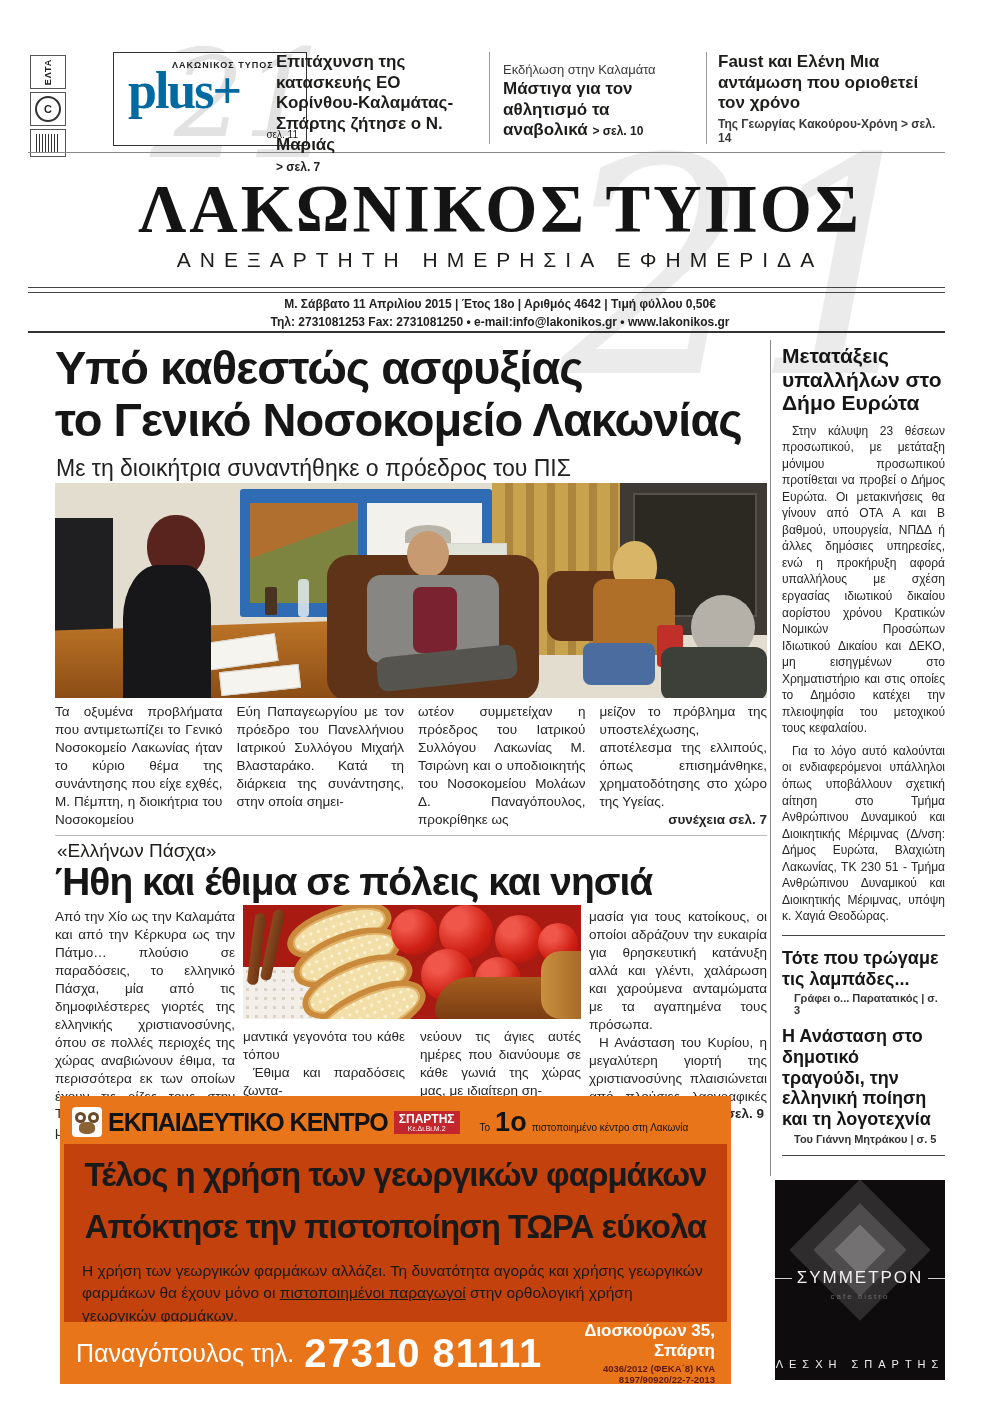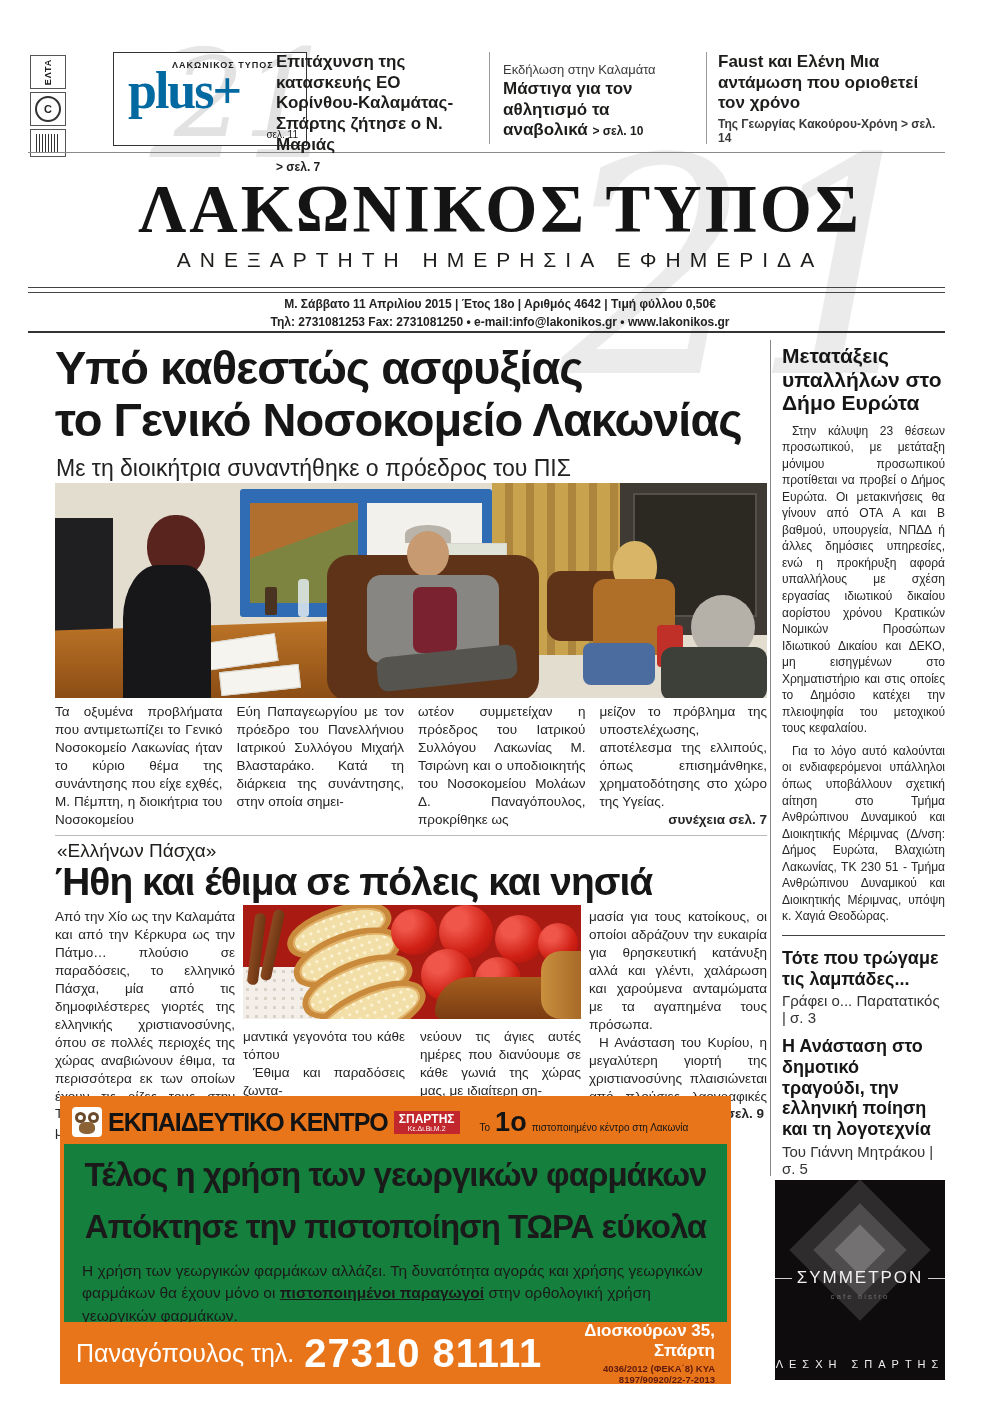--- a/index.html
+++ b/index.html
@@ -70,50 +70,50 @@
   .easter-h{position:absolute;left:55px;top:860px;font-size:39px;font-weight:bold;
             letter-spacing:-1px;color:#161616;z-index:1;white-space:nowrap;}
   .ecol{position:absolute;font-size:13.5px;line-height:1.33;color:#262626;z-index:1;}
 
   
   .sidebar{position:absolute;left:782px;top:344px;width:163px;height:830px;overflow:hidden;z-index:1;}
   .sb-title{font-size:21px;font-weight:bold;line-height:1.12;color:#161616;margin:0 0 8px 0;}
   .sb-par{font-size:12px;line-height:1.38;color:#262626;margin:0 0 6px 0;}
   .sb-div{height:1px;background:#444;margin:10px 0 12px 0;}
   .sb-t2{font-size:18px;font-weight:bold;line-height:1.15;color:#161616;margin:0 0 3px 0;}
-  .sb-byl{font-size:15px;font-weight:normal;color:#333;margin:0 0 10px 0;}
+  .sb-byl{font-size:11px;font-weight:bold;color:#333;margin:0 0 10px 12px;}
 
   
   .symm{position:absolute;left:775px;top:1180px;width:170px;height:200px;background:#0e0c0d;
         overflow:hidden;z-index:1;}
   .symm .dia{position:absolute;transform:rotate(45deg);}
   .symm .nrow{position:absolute;top:88px;left:0;width:100%;display:flex;align-items:center;
               justify-content:center;gap:5px;color:#f2f2f2;}
   .symm .nrow .ln{height:1px;background:#cfcfcf;flex:1;max-width:18px;}
   .symm .nm{font-size:17px;letter-spacing:2px;}
   .symm .tag{position:absolute;top:112px;width:100%;text-align:center;font-size:8px;
              color:#6f6a6a;letter-spacing:2px;}
   .symm .ft{position:absolute;bottom:10px;width:100%;text-align:center;font-size:11px;
             letter-spacing:6px;color:#efefef;}
 
   
   .eduad{position:absolute;left:60px;top:1096px;width:671px;height:288px;border:4px solid #e8751a;
-         background:#15803d;box-sizing:border-box;z-index:1;}
+         background:#c2410c;box-sizing:border-box;z-index:1;}
   .eduad .hd{height:44px;background:#e8751a;display:flex;align-items:center;padding:0 8px;gap:6px;}
   .eduad .hd .t{font-size:25px;font-weight:bold;color:#131313;letter-spacing:-1px;white-space:nowrap;}
   .eduad .badge{background:#c1272d;color:#fff;text-align:center;padding:2px 5px;line-height:1;}
   .eduad .badge .l1{font-size:12px;font-weight:bold;}
   .eduad .badge .l2{font-size:7px;}
   .eduad .tag{margin-left:14px;display:flex;align-items:baseline;gap:5px;color:#131313;white-space:nowrap;}
   .eduad .tag .p{font-size:10px;}
   .eduad .tag .n{font-size:27px;font-weight:bold;}
   .eduad .bh{ text-align:center;font-weight:bold;color:#1a1a1a;font-size:33px;letter-spacing:-1px;}
   .eduad .bh1{margin-top:12px;} .eduad .bh2{margin-top:14px;}
   .eduad .bp{margin:14px 18px 0 18px;font-size:15.5px;line-height:1.45;color:#1a1a1a;}
-  .eduad .bp u{font-weight:bold;}
+  .eduad .bp u{font-weight:normal;}
   .eduad .noterow{margin:6px 18px 0 18px;display:flex;align-items:baseline;justify-content:space-between;}
   .eduad .note{font-size:14.5px;color:#1a1a1a;}
   .eduad .start{font-size:18px;font-weight:bold;color:#111;white-space:nowrap;}
   .eduad .ft{position:absolute;left:-4px;right:-4px;bottom:-4px;height:62px;background:#e8751a;
              display:flex;align-items:center;padding:0 16px;color:#fff;}
   .eduad .ft .info{font-size:25px;margin-right:10px;white-space:nowrap;}
   .eduad .ft .phone{font-size:40px;font-weight:bold;letter-spacing:1px;white-space:nowrap;}
   .eduad .ft .right{margin-left:auto;text-align:right;}
   .eduad .ft .addr{font-size:17px;font-weight:bold;}
   .eduad .ft .legal{font-size:9.5px;color:#5e1a0e;font-weight:bold;margin-top:2px;}

